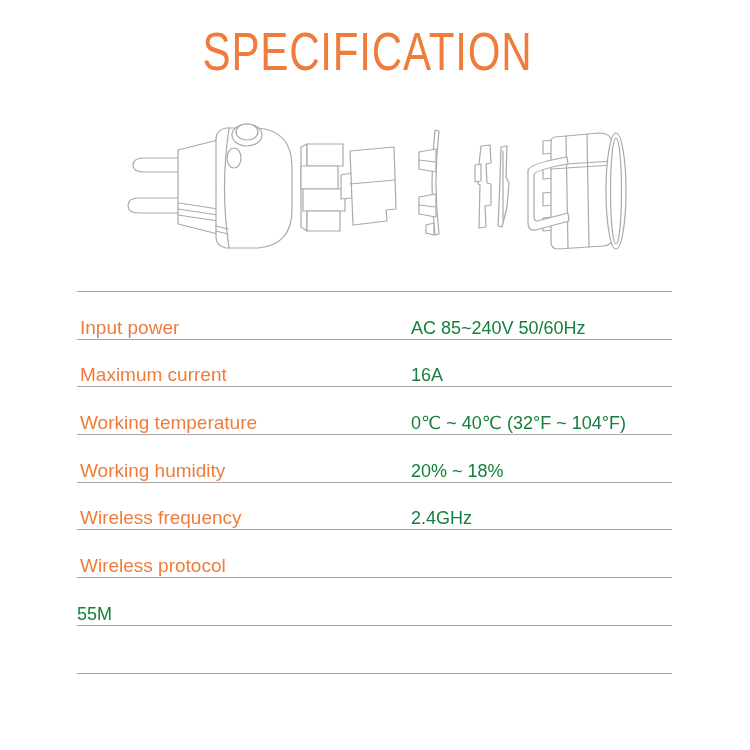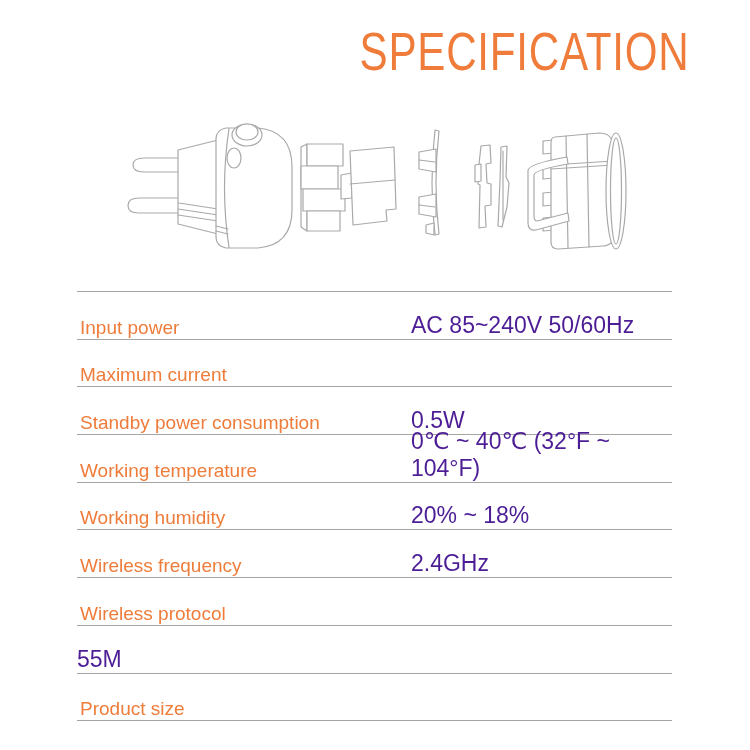--- a/index.html
+++ b/index.html
@@ -3,21 +3,21 @@
 <meta charset="utf-8">
 <style>
   html,body{margin:0;padding:0;background:#ffffff;}
   body{
     width:750px;height:750px;position:relative;overflow:hidden;
     font-family:"Liberation Sans","DejaVu Sans",sans-serif;
     -webkit-font-smoothing:antialiased;
   }
   
   .title-wrap{
-    position:absolute;top:24px;left:0;width:736px;text-align:right;
+    position:absolute;top:24px;left:0;width:736px;text-align:center;
   }
   .page-title{
     display:inline-block;
     font-size:54px;line-height:1;font-weight:300;
     color:#EF7C3B;letter-spacing:1px;
     transform:scaleX(0.78);transform-origin:center;
     white-space:nowrap;
   }
   
   .diagram{
@@ -37,21 +37,21 @@
   .spec-row{
     display:flex;align-items:flex-end;height:46.7px;
     border-top:1px solid #A5A5A5;
   }
   .spec-label{
     flex:0 0 331px;padding-left:3px;
     font-size:19px;color:#EE7C3A;
   }
   .spec-value{
     flex:1 1 auto;
-    font-size:23px;color:#4c1d95;
+    font-size:18px;color:#15803d;
   }
 </style>
 </head>
 <body>
 
 <div class="title-wrap">
   <div class="page-title">SPECIFICATION</div>
 </div>
 
 <figure class="diagram" style="margin:0">
@@ -129,26 +129,23 @@
 
 <div class="spec-table">
 
   <div class="spec-row">
     <span class="spec-label">Input power</span>
     <span class="spec-value">AC 85~240V 50/60Hz</span>
   </div>
 
   <div class="spec-row">
     <span class="spec-label">Maximum current</span>
+    <span class="spec-value">16A</span>
   </div>
 
-  <div class="spec-row">
-    <span class="spec-label">Standby power consumption</span>
-    <span class="spec-value">0.5W</span>
-  </div>
 
   <div class="spec-row">
     <span class="spec-label">Working temperature</span>
     <span class="spec-value">0℃ ~ 40℃ (32°F ~ 104°F)</span>
   </div>
 
   <div class="spec-row">
     <span class="spec-label">Working humidity</span>
     <span class="spec-value">20% ~ 18%</span>
   </div>
@@ -160,16 +157,15 @@
 
   <div class="spec-row">
     <span class="spec-label">Wireless protocol</span>
   </div>
 
   <div class="spec-row">
     <span class="spec-value">55M</span>
   </div>
 
   <div class="spec-row">
-    <span class="spec-label">Product size</span>
   </div>
 
 </div>
 
 </body></html>

